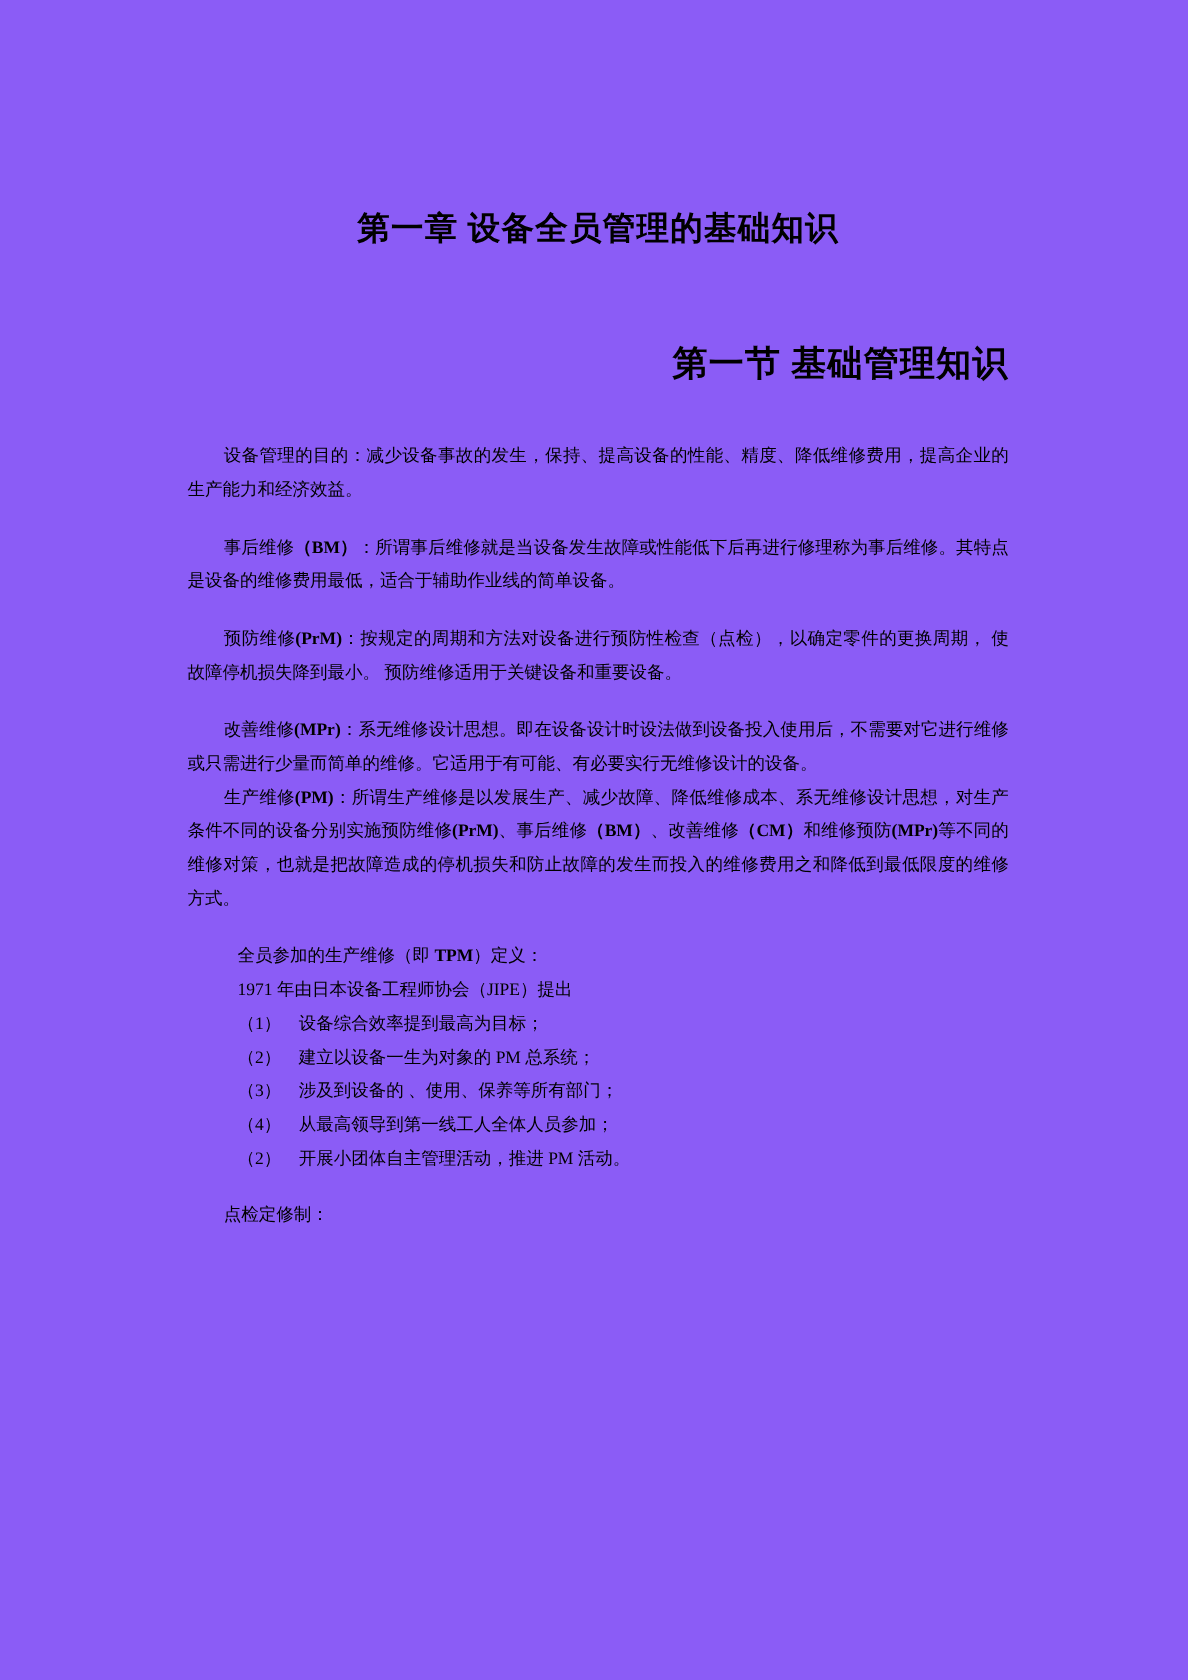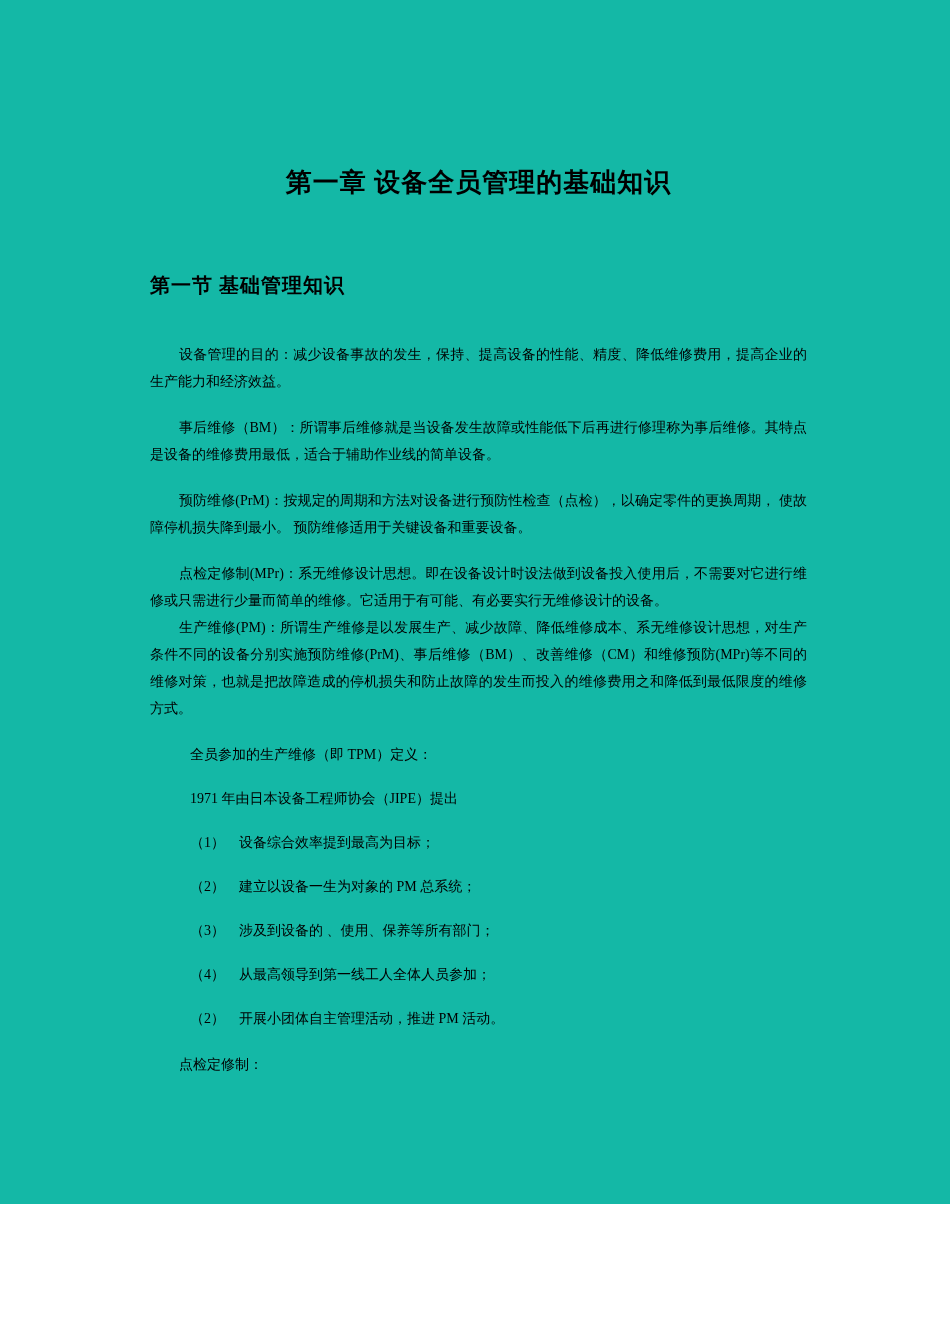--- a/index.html
+++ b/index.html
@@ -10,70 +10,69 @@
   body {
     width: 950px;
     height: 1344px;
     overflow: hidden;
     color: #000000;
     font-family: "Liberation Serif", "DejaVu Serif", serif;
   }
   .page {
     box-sizing: border-box;
     width: 950px;
-    height: 1204px;
+    height: 1344px;
     padding: 165px 143px 0 150px;
-    background: #14b8a6;
+    background: #8b5cf6;
   }
   .chapter {
     font-size: 26px;
     font-weight: bold;
     text-align: center;
     margin: 0;
     letter-spacing: 1px;
   }
   .section {
-    font-size: 20px;
+    font-size: 28px;
     font-weight: bold;
-    text-align: left;
+    text-align: right;
     margin: 72px 0 0 0;
     letter-spacing: 1px;
   }
   .content {
     margin-top: 42px;
     font-size: 14px;
     line-height: 27px;
   }
   .para {
     margin: 0;
     text-align: justify;
   }
   .gap  { margin-bottom: 19px; }
-  .sgap { margin-bottom: 24px; }
+  .sgap { margin-bottom: 24px; font-family: Liberation Mono, monospace; }
   .ind2 { text-indent: 29px; }
   .ind3 { text-indent: 57px; }
   .tpm  {
     margin-left: 40px;
     text-align: left;
     white-space: pre-wrap;
-    margin-top: 17px;
   }
-  .b { font-weight: normal; }
+  .b { font-weight: bold; }
 </style>
 </head>
 <body>
 
 <div class="page">
   <h1 class="chapter">第一章 设备全员管理的基础知识</h1>
   <h2 class="section">第一节 基础管理知识</h2>
   <div class="content">
       <p class="para ind2 gap"><span>设备管理的目的：减少设备事故的发生，保持、提高设备的性能、精度、降低维修费用，提高企业的生产能力和经济效益。</span></p>
       <p class="para ind2 gap"><span>事后维修</span><span class="b">（BM）</span><span>：所谓事后维修就是当设备发生故障或性能低下后再进行修理称为事后维修。其特点是设备的维修费用最低，适合于辅助作业线的简单设备。</span></p>
       <p class="para ind2 gap"><span>预防维修</span><span class="b">(PrM)</span><span>：按规定的周期和方法对设备进行预防性检查（点检），以确定零件的更换周期， 使故障停机损失降到最小。 预防维修适用于关键设备和重要设备。</span></p>
-      <p class="para ind2"><span>点检定修制</span><span class="b">(MPr)</span><span>：系无维修设计思想。即在设备设计时设法做到设备投入使用后，不需要对它进行维修或只需进行少量而简单的维修。它适用于有可能、有必要实行无维修设计的设备。</span></p>
+      <p class="para ind2"><span>改善维修</span><span class="b">(MPr)</span><span>：系无维修设计思想。即在设备设计时设法做到设备投入使用后，不需要对它进行维修或只需进行少量而简单的维修。它适用于有可能、有必要实行无维修设计的设备。</span></p>
       <p class="para ind2 gap"><span>生产维修</span><span class="b">(PM)</span><span>：所谓生产维修是以发展生产、减少故障、降低维修成本、系无维修设计思想，对生产条件不同的设备分别实施预防维修</span><span class="b">(PrM)</span><span>、事后维修</span><span class="b">（BM）</span><span>、改善维修</span><span class="b">（CM）</span><span>和维修预防</span><span class="b">(MPr)</span><span>等不同的维修对策，也就是把故障造成的停机损失和防止故障的发生而投入的维修费用之和降低到最低限度的维修方式。</span></p>
       <p class="para tpm"><span>全员参加的生产维修（即 </span><span class="b">TPM</span><span>）定义：</span></p>
       <p class="para tpm"><span>1971 年由日本设备工程师协会（JIPE）提出</span></p>
       <p class="para tpm"><span>（1）　设备综合效率提到最高为目标；</span></p>
       <p class="para tpm"><span>（2）　建立以设备一生为对象的 PM 总系统；</span></p>
       <p class="para tpm"><span>（3）　涉及到设备的 、使用、保养等所有部门；</span></p>
       <p class="para tpm"><span>（4）　从最高领导到第一线工人全体人员参加；</span></p>
       <p class="para tpm gap"><span>（2）　开展小团体自主管理活动，推进 PM 活动。</span></p>
       <p class="para ind2 sgap"><span>点检定修制：</span></p>
     </div>

